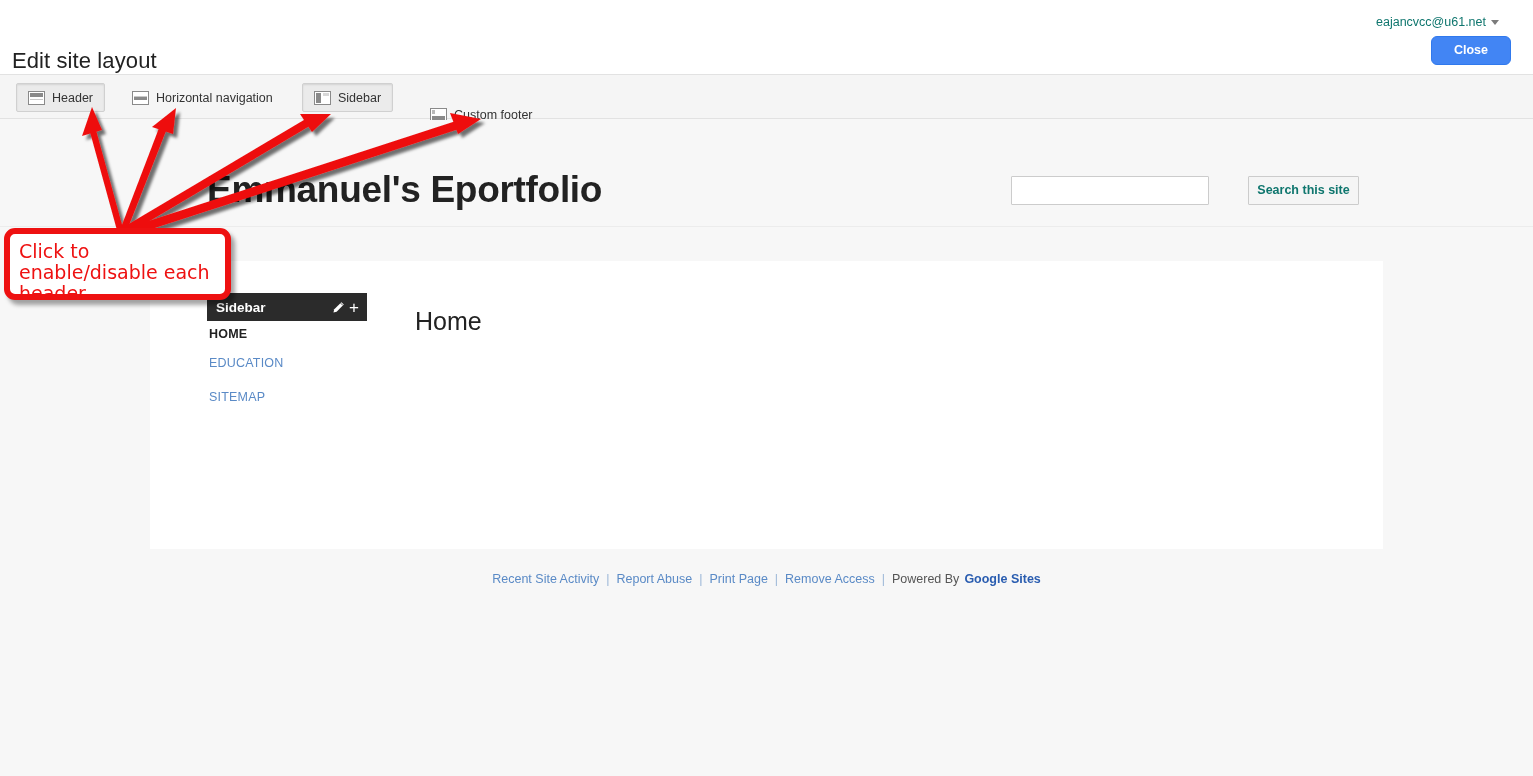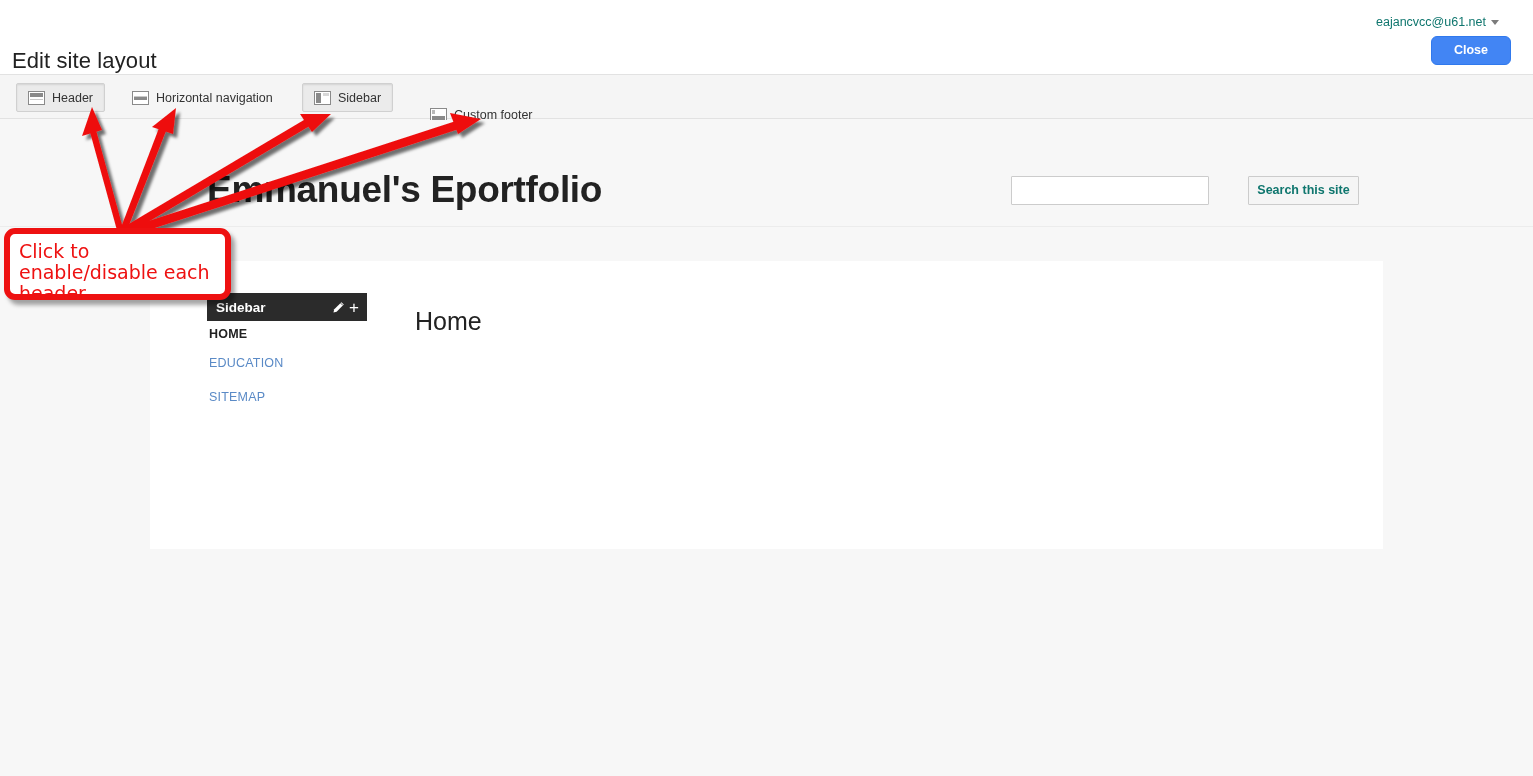--- a/index.html
+++ b/index.html
@@ -253,20 +253,23 @@
       <span class="plus-icon">+</span>
     </span>
   </div>
 
   <div class="sb-link current" style="top:327px;">HOME</div>
   <div class="sb-link other" style="top:356px;">EDUCATION</div>
   <div class="sb-link other" style="top:390px;">SITEMAP</div>
 
   <div class="content-title">Home</div>
 
+  <div class="site-footer">
+    <a>Recent Site Activity</a><span class="sep">|</span><a>Report Abuse</a><span class="sep">|</span><a>Print Page</a><span class="sep">|</span><a>Remove Access</a><span class="sep">|</span><span class="powered">Powered By</span><a class="gsites">Google Sites</a>
+  </div>
 
   <svg id="annot">
     <defs>
       <filter id="ashadow" x="-30%" y="-30%" width="170%" height="170%">
         <feDropShadow dx="4" dy="4" stdDeviation="1.6" flood-color="#000" flood-opacity="0.55"></feDropShadow>
       </filter>
     </defs>
     <g filter="url(#ashadow)" fill="#ee1111" stroke="none">
 
       <g>

